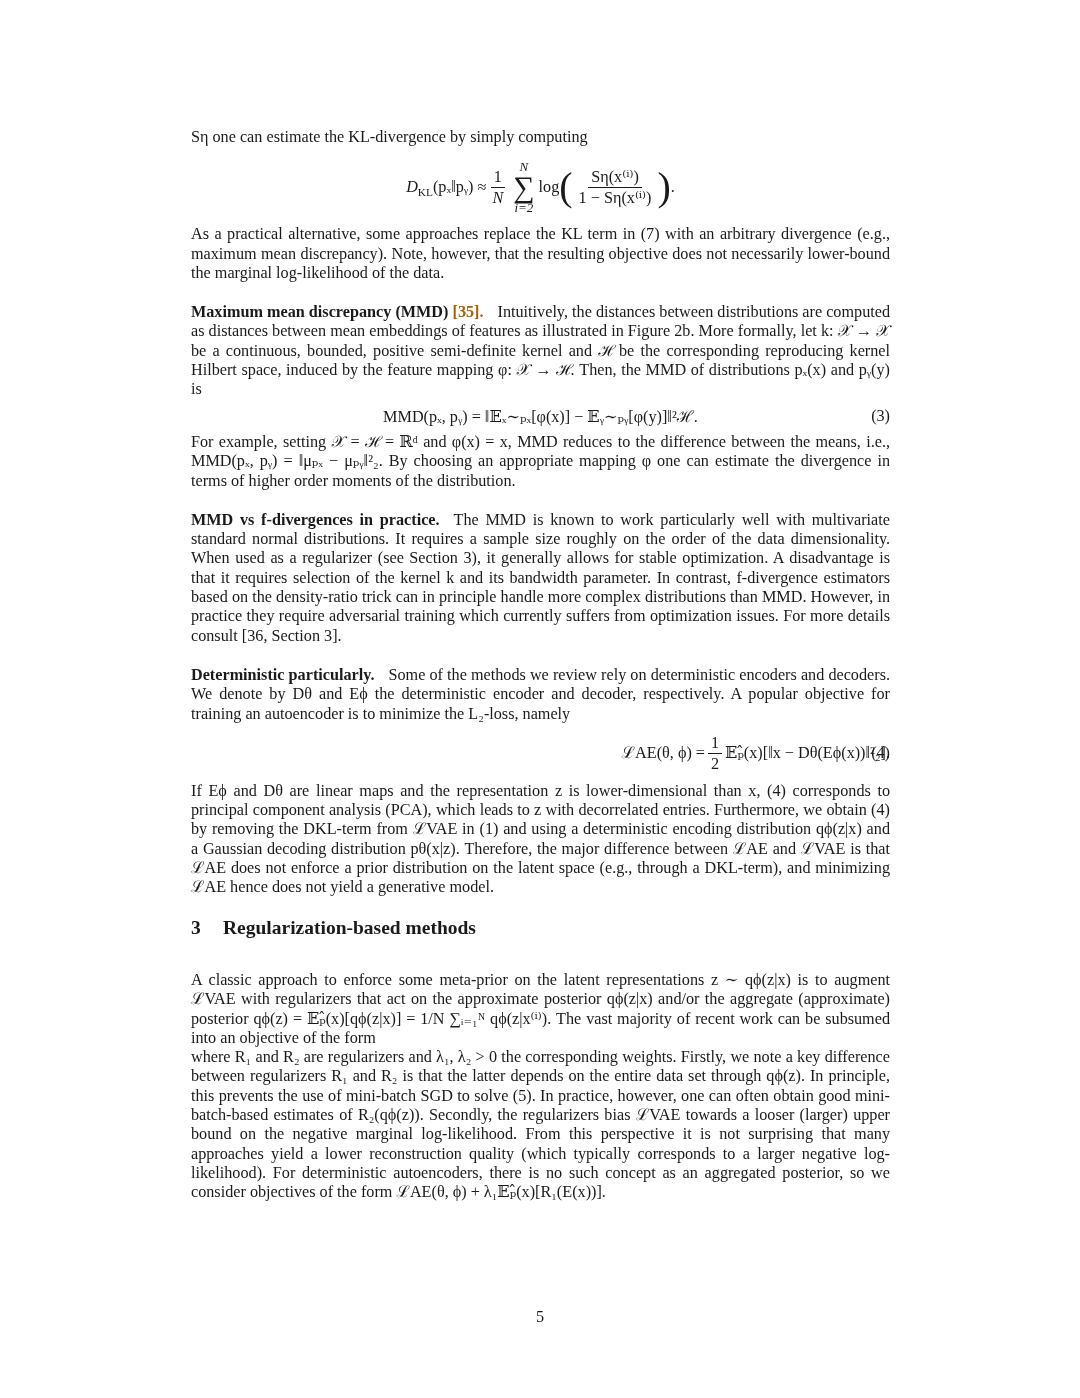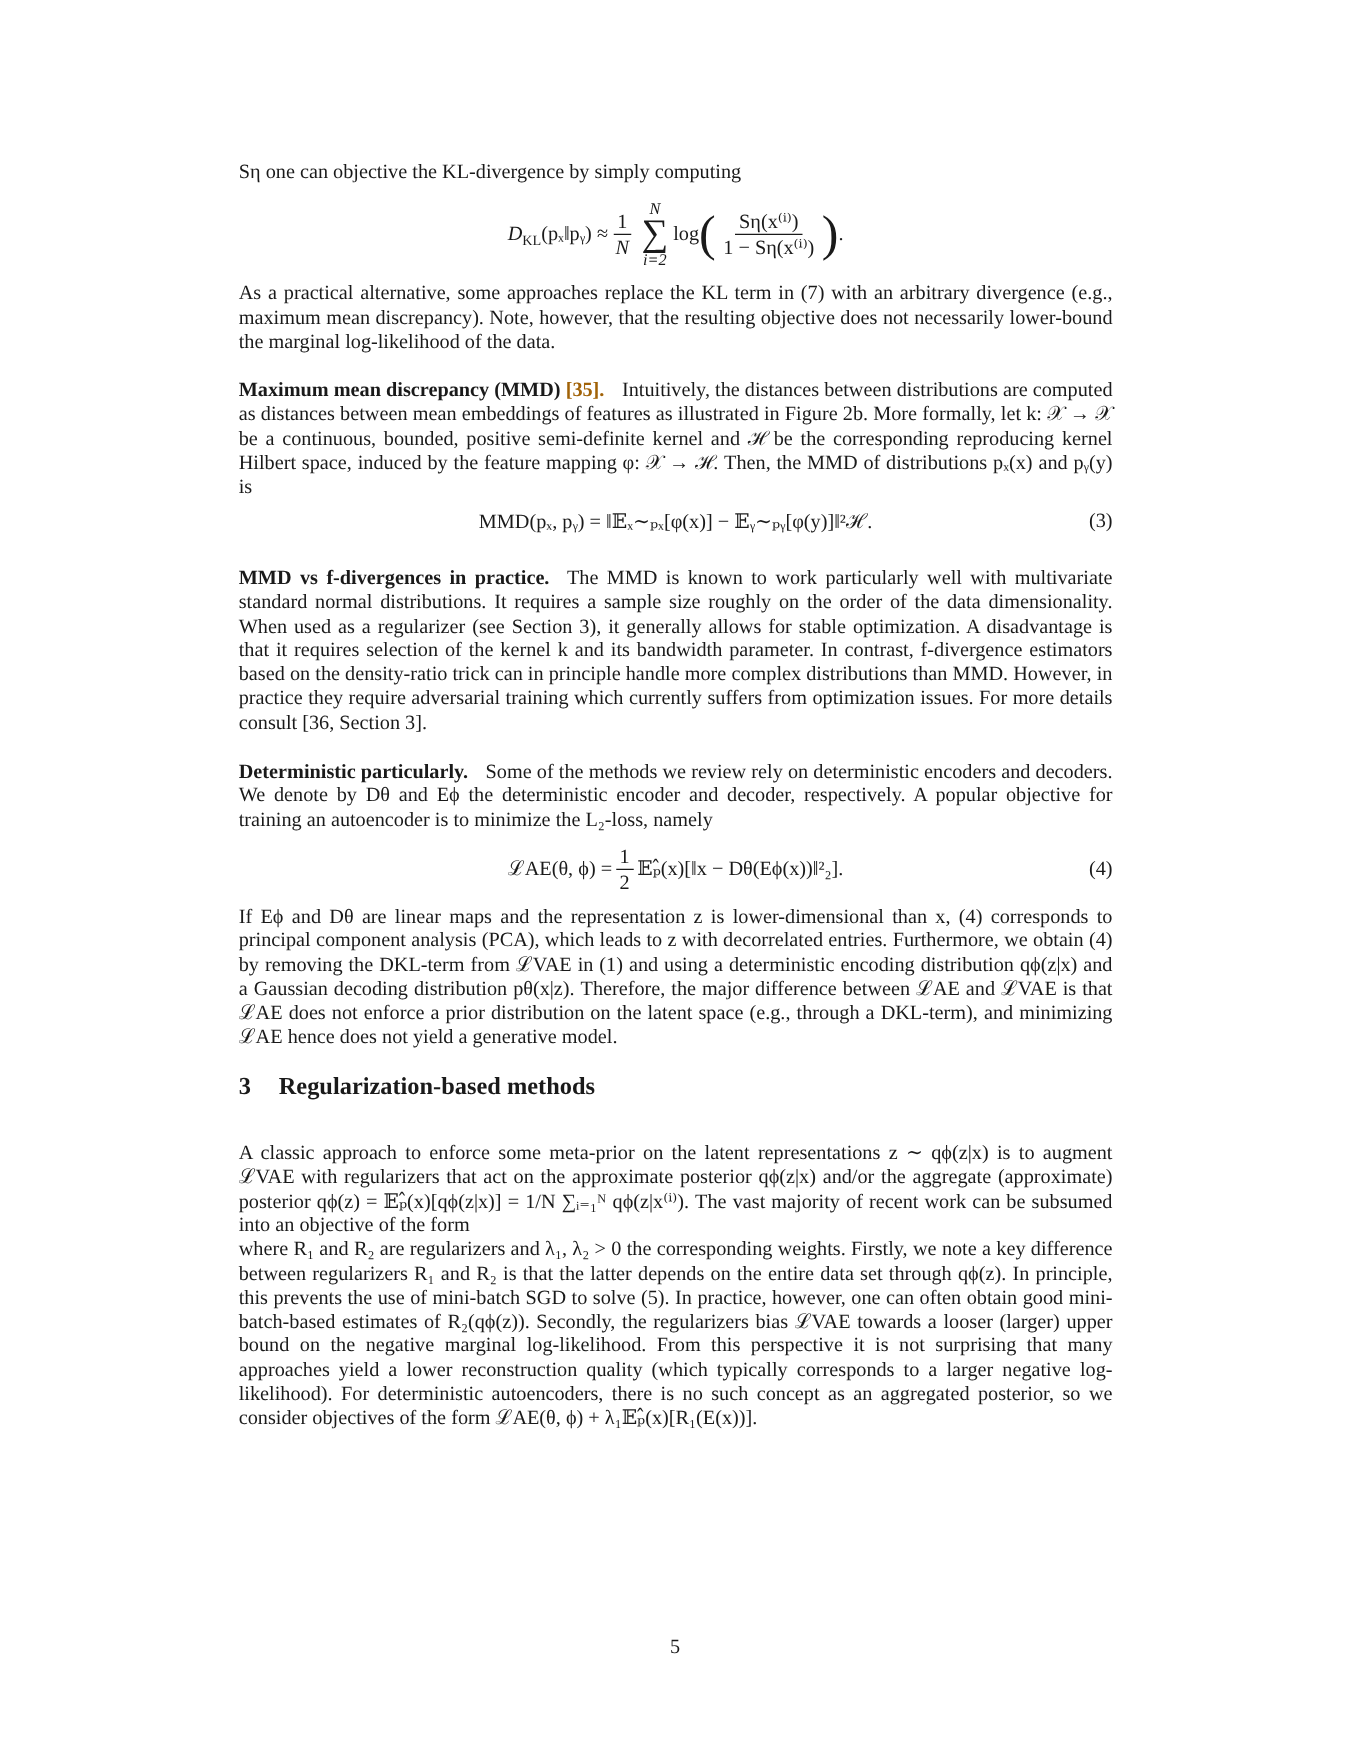--- a/index.html
+++ b/index.html
@@ -24,21 +24,21 @@
   .sum .sig { font-size: 30px; line-height: 28px; }
   .big { font-size: 40px; line-height: 40px; vertical-align: middle; font-weight: 200; }
   .footer { position: absolute; left: 0; width: 1080px; top: 1308px; text-align: center; font-size: 16.2px; }
   sub, sup { font-size: 70%; line-height: 0; }
 </style>
 </head>
 <body>
 
 <div class="page">
 
-  <p>Sη one can objective the KL-divergence by simply computing</p>
+  <p>Sη one can estimate the KL-divergence by simply computing</p>
 
   <div class="eq eqtall">
     <span><i>D</i><sub>KL</sub><span>(pₓ‖pᵧ) ≈</span></span>
     <span class="frac">
         <span class="top">1</span>
         <span class="bot"><i>N</i></span>
       </span>
     <span class="sum">
         <i>N</i>
         <span class="sig">∑</span>
@@ -58,30 +58,31 @@
 
   <div class="gap"></div>
 
   <p><b>Maximum mean discrepancy (MMD)</b> <b class="lnk">[35].</b><span class="rh"></span><span>Intuitively, the distances between distributions are computed as distances between mean embeddings of features as illustrated in Figure 2b. More formally, let k: 𝒳 → 𝒳 be a continuous, bounded, positive semi-definite kernel and ℋ be the corresponding reproducing kernel Hilbert space, induced by the feature mapping φ: 𝒳 → ℋ. Then, the MMD of distributions pₓ(x) and pᵧ(y) is</span></p>
 
   <div class="eq">
     <span>MMD(pₓ, pᵧ) = ‖𝔼ₓ∼ₚₓ[φ(x)] − 𝔼ᵧ∼ₚᵧ[φ(y)]‖²ℋ.</span>
     <span class="num">(3)</span>
   </div>
 
+  <p>For example, setting 𝒳 = ℋ = ℝᵈ and φ(x) = x, MMD reduces to the difference between the means, i.e., MMD(pₓ, pᵧ) = ‖μₚₓ − μₚᵧ‖²₂. By choosing an appropriate mapping φ one can estimate the divergence in terms of higher order moments of the distribution.</p>
 
   <div class="gap"></div>
 
   <p><b>MMD vs f-divergences in practice.</b><span class="rh"></span><span>The MMD is known to work particularly well with multivariate standard normal distributions. It requires a sample size roughly on the order of the data dimensionality. When used as a regularizer (see Section 3), it generally allows for stable optimization. A disadvantage is that it requires selection of the kernel k and its bandwidth parameter. In contrast, f-divergence estimators based on the density-ratio trick can in principle handle more complex distributions than MMD. However, in practice they require adversarial training which currently suffers from optimization issues. For more details consult [36, Section 3].</span></p>
 
   <div class="gap"></div>
 
   <p><b>Deterministic particularly.</b><span class="rh"></span><span>Some of the methods we review rely on deterministic encoders and decoders. We denote by Dθ and Eϕ the deterministic encoder and decoder, respectively. A popular objective for training an autoencoder is to minimize the L₂-loss, namely</span></p>
 
-  <div class="eq" style="height:44px; display:flex; align-items:center; justify-content:center;">
+  <div class="eq" style="height:44px; display:flex; align-items:center; justify-content:flex-end;">
     <span>ℒAE(θ, ϕ) =</span>
     <span class="frac">
         <span class="top">1</span>
         <span class="bot">2</span>
       </span>
     <span>𝔼ₚ̂(x)[‖x − Dθ(Eϕ(x))‖²₂].</span>
     <span class="num">(4)</span>
   </div>
 
   <p>If Eϕ and Dθ are linear maps and the representation z is lower-dimensional than x, (4) corresponds to principal component analysis (PCA), which leads to z with decorrelated entries. Furthermore, we obtain (4) by removing the DKL-term from ℒVAE in (1) and using a deterministic encoding distribution qϕ(z|x) and a Gaussian decoding distribution pθ(x|z). Therefore, the major difference between ℒAE and ℒVAE is that ℒAE does not enforce a prior distribution on the latent space (e.g., through a DKL-term), and minimizing ℒAE hence does not yield a generative model.</p>

